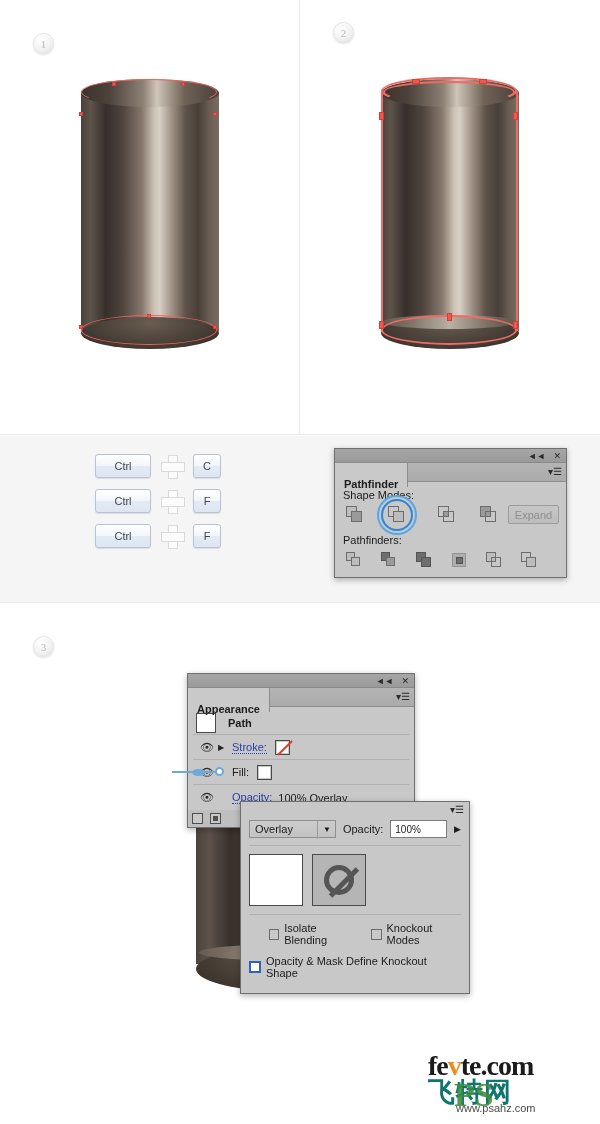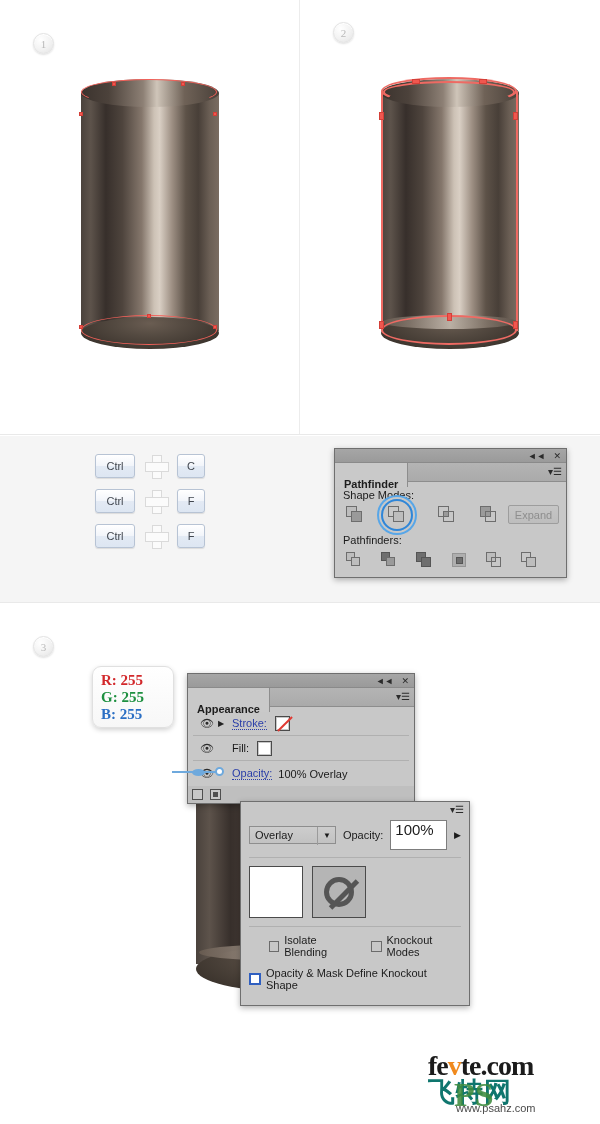--- a/index.html
+++ b/index.html
@@ -102,21 +102,21 @@
     background:linear-gradient(180deg,#ffffff 0%,#f2f5fa 48%,#e3eaf4 52%,#dde6f2 100%);
     border:1px solid #b7c3d4;
     border-radius:3px;
     box-shadow:0 1px 1px rgba(0,0,0,.10), inset 0 1px 0 #fff;
     font-size:11px;
     color:#41474f;
     text-align:center;
     line-height:22px;
     height:24px;
   }
-  .key-wide { width:40px; }
+  .key-wide { width:56px; }
   .key-narrow { width:28px; }
   .plus {
     width:22px; height:22px; margin:0 10px;
     position:relative;
   }
   .plus::before, .plus::after {
     content:""; position:absolute; background:#fbfbfb; border:1px solid #dadada;
   }
   .plus::before { left:7px; top:0; width:8px; height:22px; border-left:1px solid #dadada; border-right:1px solid #dadada; border-top:1px solid #dadada; border-bottom:1px solid #dadada;}
   .plus::after { left:0; top:7px; width:22px; height:8px; }
@@ -276,22 +276,22 @@
     border:1px solid #8e8e8e;
     font-size:11px; line-height:17px; padding-left:5px;
     position:relative; color:#1b1b1b;
   }
   .tp-select .caret {
     position:absolute; right:4px; top:0; line-height:18px; font-size:8px;
     border-left:1px solid #9b9b9b; padding-left:5px; height:18px;
   }
   .tp-opacity-label { font-size:11px; }
   .tp-field {
-    width:60px; height:30px; background:#fff; border:1px solid #7d7d7d;
-    font-size:15px; line-height:17px; padding-left:4px;
+    width:60px; height:18px; background:#fff; border:1px solid #7d7d7d;
+    font-size:10px; line-height:17px; padding-left:4px;
   }
   .tp-spin { font-size:9px; color:#1b1b1b; }
 
   .tp-mid { display:flex; gap:9px; border-top:1px solid #b0b0b0; padding-top:8px; }
   .tp-thumb {
     width:54px; height:52px; background:#ffffff; border:1px solid #4a4a4a;
   }
   .tp-thumb.mask {
     background:#b5b5b5;
     display:flex; align-items:center; justify-content:center;
@@ -539,20 +539,24 @@
         <span>◄◄</span>
         <span>✕</span>
       </div>
     </div>
     <div class="ps-tabbar">
       <div class="ps-tab">Appearance</div>
       <div class="ps-menu-icon">▾☰</div>
     </div>
     <div style="padding:4px 5px 0;">
 
+      <div class="ap-head">
+        <div class="ap-thumb"></div>
+        <div class="ap-path-label">Path</div>
+      </div>
 
       <div class="ap-row">
         <div class="ap-eye">👁</div>
         <div class="ap-arrow">▶</div>
         <div class="ap-label dotted">Stroke:</div>
         <div class="swatch none"></div>
       </div>
 
       <div class="ap-row">
         <div class="ap-eye">👁</div>
@@ -567,25 +571,20 @@
         <div class="ap-label dotted">Opacity:</div>
         <div style="margin-left:6px; color:#1b1b1b; font-size:11px;">100% Overlay</div>
       </div>
     </div>
     <div class="ap-footer">
       <div class="ap-foot-icon"></div>
       <div class="ap-foot-icon filled"></div>
     </div>
   </div>
 
-  <div class="rgb-callout" style="left:92px; top:62px;">
-    <div class="rgb-r">R: 255</div>
-    <div class="rgb-g">G: 255</div>
-    <div class="rgb-b">B: 255</div>
-  </div>
   <div class="callout-line" style="left:172px; top:167px; width:48px;"></div>
   <div class="callout-dot" style="left:215px; top:163px;"></div>
   <div class="callout-dot solid" style="left:192px; top:165px;"></div>
 
   <div class="ps-panel" style="left:240px; top:197px; width:230px;">
     <div style="height:16px; background:#c8c8c8; position:relative;">
       <div class="ps-menu-icon" style="right:5px; top:2px;">▾☰</div>
     </div>
     <div class="ps-body" style="padding:2px 8px 8px;">
 

